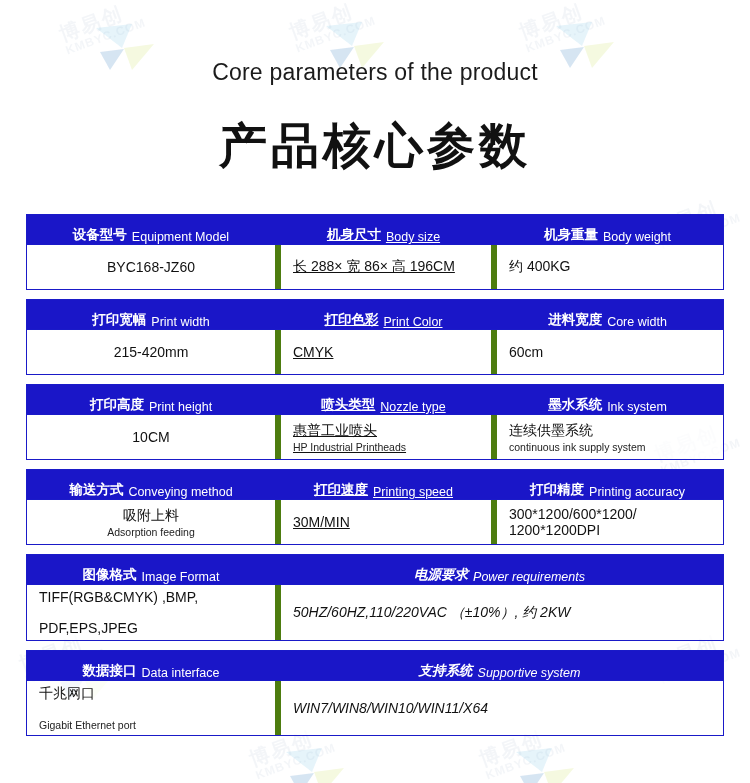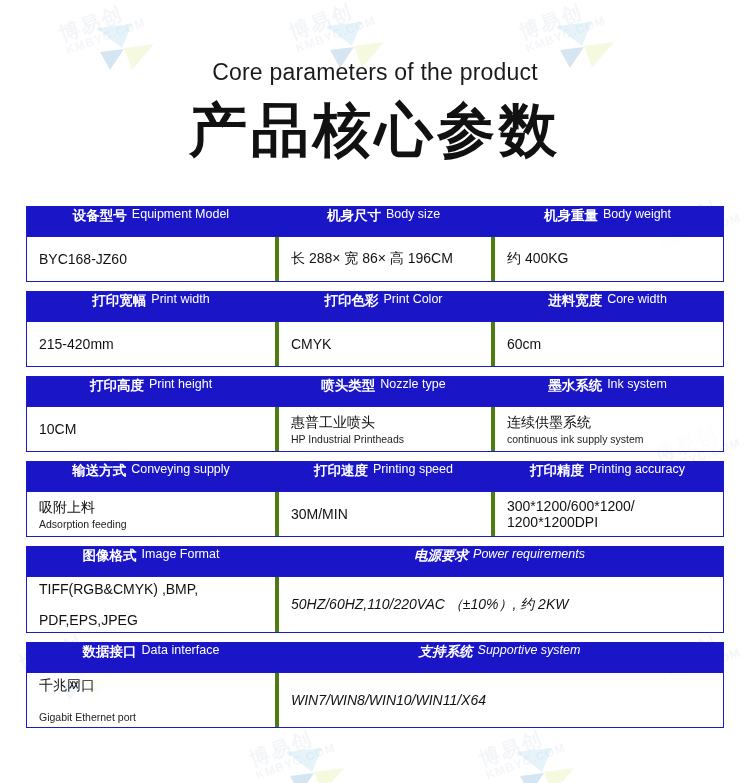--- a/index.html
+++ b/index.html
@@ -56,22 +56,22 @@
     padding-top: 59px;
     text-align: center;
   }
   .header-en {
     font-size: 23px;
     color: #1b1b1b;
     letter-spacing: 0.2px;
     font-family: "Liberation Sans", sans-serif;
   }
   .header-cn {
-    margin-top: 6px;
-    font-size: 58px;
+    margin-top: 28px;
+    font-size: 48px;
     font-weight: bold;
     letter-spacing: 4px;
     color: #111111;
     font-family: "DejaVu Sans", sans-serif;
   }
 
   
   .spec-table {
     position: relative;
     z-index: 2;
@@ -97,21 +97,21 @@
     display: flex;
     flex-direction: column;
     justify-content: center;
   }
   .row.head .cell {
     height: 29px;
     color: #ffffff;
     font-size: 13.5px;
     font-weight: bold;
     flex-direction: row;
-    align-items: flex-start;
+    align-items: flex-end;
     gap: 5px;
   }
   .row.head .cell .en {
     font-weight: normal;
     font-size: 12.5px;
   }
   .row.body .cell {
     min-height: 44px;
     font-size: 14px;
     color: #111111;
@@ -120,29 +120,29 @@
   }
   .row.body .cell .sub {
     font-size: 10.5px;
     color: #222222;
     margin-top: 1px;
   }
   .row.body .cell .line2 {
     font-size: 14px;
   }
   
-  .c3-1 { width: 248px; }
-  .c3-2 { width: 216px; }
+  .c3-1 { width: 248px; align-items: center; }
+  .c3-2 { width: 216px; text-decoration: underline; }
   .c3-3 { width: 232px; }
   
   .c2-1 { width: 248px; gap: 15px; }
   .c2-2 { width: 448px; font-style: italic; }
 
   .divider-v {
-    border-left: 4px solid #4d7c0f;
+    border-left: 6px solid #4d7c0f;
   }
   .row.head .divider-v { border-left: 1px solid #1a16c8; }
   .row.body {
     border-top: 1px solid #1a1ac8;
   }
 </style>
 </head>
 <body>
 
 <div class="watermark-layer">
@@ -301,21 +301,21 @@
         <div class="cell c3-3 divider-v">
           <div>连续供墨系统</div>
           <div class="sub">continuous ink supply system</div>
         </div>
       </div>
     </div>
     <div class="block">
       <div class="row head">
         <div class="cell c3-1">
           <span class="cn">输送方式</span>
-          <span class="en">Conveying supply</span>
+          <span class="en">Conveying method</span>
         </div>
         <div class="cell c3-2 divider-v">
           <span class="cn">打印速度</span>
           <span class="en">Printing speed</span>
         </div>
         <div class="cell c3-3 divider-v">
           <span class="cn">打印精度</span>
           <span class="en">Printing accuracy</span>
         </div>
       </div>

